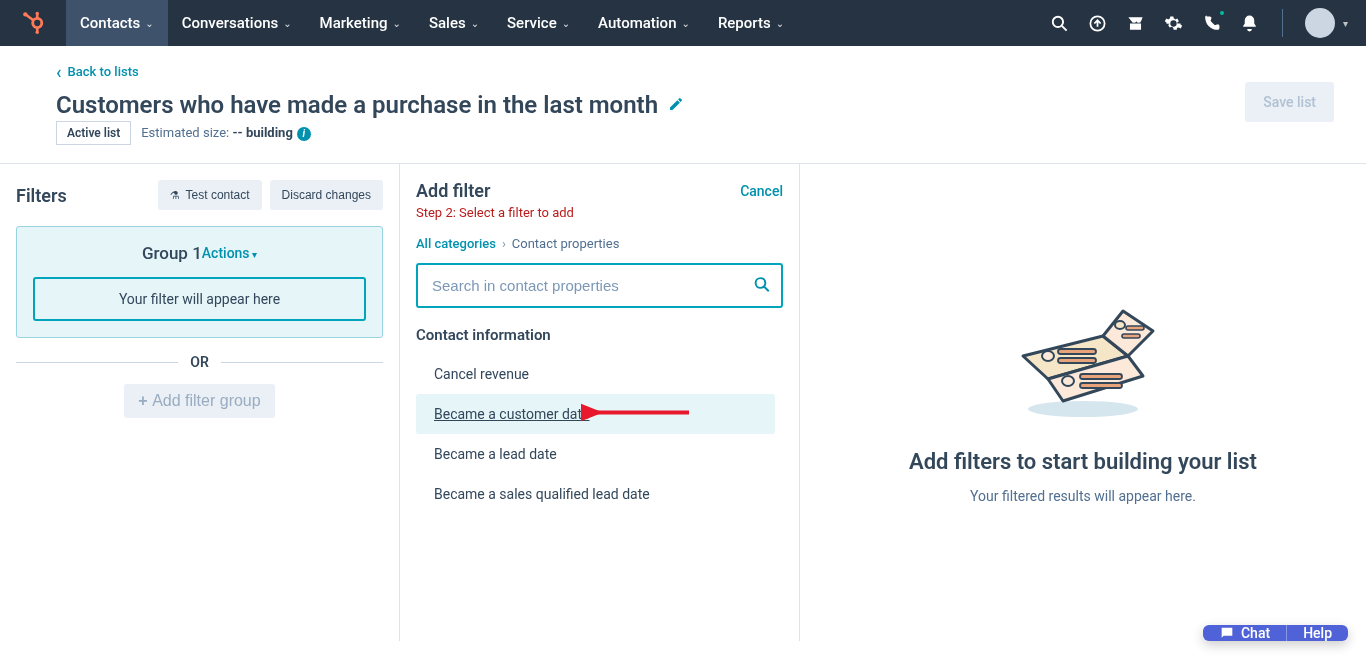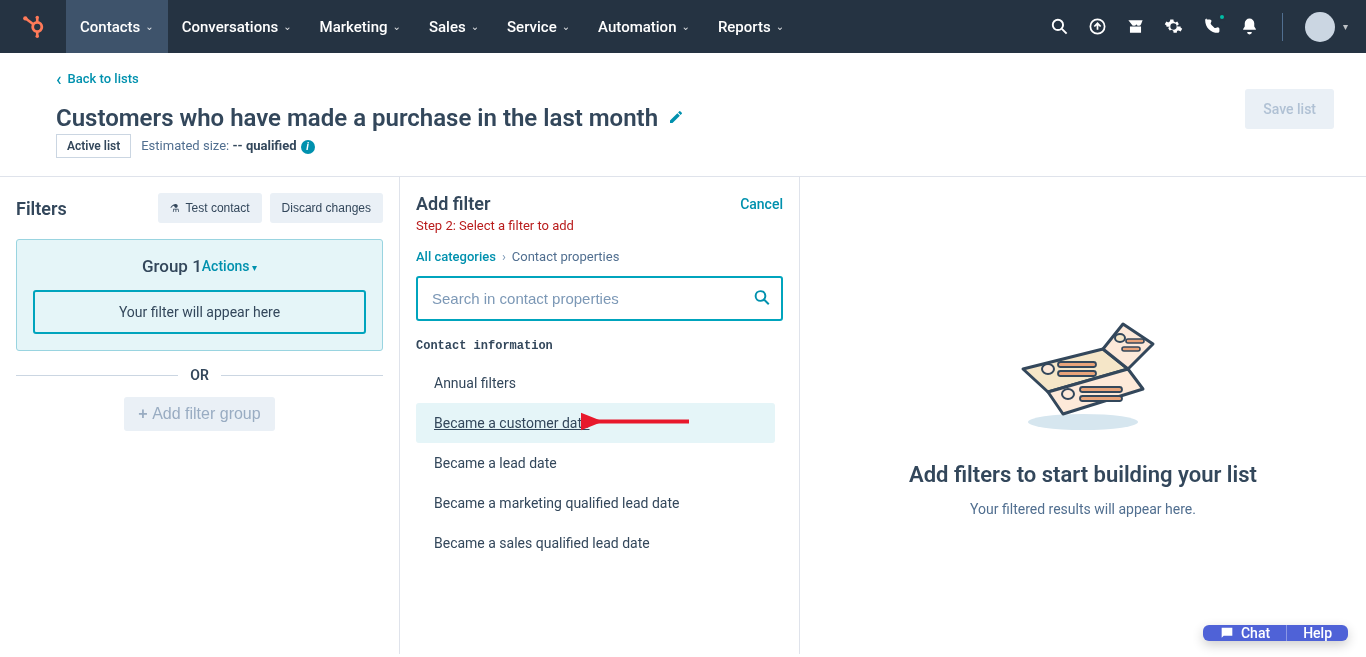--- a/index.html
+++ b/index.html
@@ -1,40 +1,40 @@
 <!DOCTYPE html>
 <html><head>
 <meta charset="utf-8">
 <style>
   * { box-sizing: border-box; margin: 0; padding: 0; }
   body { font-family: -apple-system, BlinkMacSystemFont, "Segoe UI", Roboto, Arial, sans-serif; font-size: 14px; color: #33475b; background: #fff; width: 1366px; height: 657px; overflow: hidden; }
 
   
-  .topnav { height: 53px; background: #253342; display: flex; align-items: center; padding: 0 18px 0 0; }
+  .topnav { height: 46px; background: #253342; display: flex; align-items: center; padding: 0 18px 0 0; }
   .logo { width: 40px; height: 40px; display:flex; align-items:center; justify-content:center; margin: 0 12px 0 14px; }
   .nav-items { display: flex; height: 100%; }
   .nav-item { display: flex; align-items: center; padding: 0 14px; color: #fff; font-size: 15px; font-weight: 500; cursor: pointer; height: 100%; white-space: nowrap; }
   .nav-item.active { background: #3e536b; }
   .nav-item .chev { margin-left: 5px; font-size: 10px; opacity: .85; }
   .nav-right { margin-left:auto; display:flex; align-items:center; gap: 18px; }
   .nav-icon { color:#fff; width:20px; height:20px; display:flex; align-items:center; justify-content:center; cursor:pointer; }
   .divider { width:1px; height:28px; background:#516f90; margin: 0 4px;}
   .avatar { width:30px; height:30px; border-radius:50%; background:#cbd6e2; }
   .avatar-wrap{display:flex;align-items:center;gap:8px;cursor:pointer;color:#fff;}
   .avatar-chev{font-size:10px;opacity:.7;}
 
   
   .phone-wrap{position:relative;}
   .badge-dot{position:absolute;top:-4px;right:-4px;width:8px;height:8px;border-radius:50%;background:#00bda5;border:2px solid #253342;}
 
   
   .page-header { padding: 18px 32px 18px 56px; border-bottom:1px solid #dfe3eb; position:relative; }
   .back-link { color:#0091ae; font-weight:500; font-size:13px; cursor:pointer; display:inline-flex; align-items:center; gap:6px; margin-bottom:12px; }
   .back-link::before{content:"‹"; font-size:18px; line-height:0;}
-  .title-row{display:flex; align-items:center; gap:10px;margin-top:6px;}
+  .title-row{display:flex; align-items:center; gap:10px;}
   .list-title{font-size:24px; font-weight:600; color:#33475b;}
   .edit-icon{color:#0091ae; cursor:pointer;}
   .meta-row{display:flex; align-items:center; gap:10px; margin-top:2px;}
   .active-badge{border:1px solid #cbd6e2; padding:4px 10px; font-size:12px; font-weight:600; color:#33475b;}
   .estimated{font-size:13px; color:#516f90;}
   .estimated strong{color:#33475b;}
   .info-icon{display:inline-flex;width:14px;height:14px;border-radius:50%;background:#0091ae;color:#fff;font-size:10px;align-items:center;justify-content:center;font-style:italic;font-weight:700;margin-left:4px;}
   .save-btn{position:absolute; right:32px; top:36px; padding:12px 18px; background:#eaf0f6; color:#b0c1d4; font-weight:500; border-radius:3px; cursor:default; font-size:14px;}
 
   
@@ -67,21 +67,21 @@
   .step-label{font-size:13px; color:#b91c1c; margin-bottom:16px;}
   .breadcrumb{font-size:13px; margin-bottom:12px;}
   .bc-link{color:#0091ae; font-weight:500; cursor:pointer;}
   .bc-sep{color:#7c98b6; margin:0 6px;}
   .bc-current{color:#516f90;}
   .search-wrap{position:relative; margin-bottom:18px;}
   .search-input{width:100%; padding:12px 40px 12px 14px; border:2px solid #00a4bd; border-radius:3px; font-size:15px; color:#33475b; outline:none;}
   .search-input::placeholder{color:#7c98b6;}
   .search-icon-btn{position:absolute; right:12px; top:50%; transform:translateY(-50%); color:#0091ae; cursor:pointer;}
   .scroll-area{flex:1; overflow-y:auto; padding-right:8px;}
-  .section-title{font-size:12px; font-weight:600; margin-bottom:10px;font-family:Liberation Mono, monospace;}
+  .section-title{font-size:15px; font-weight:600; margin-bottom:10px;}
   .filter-option{padding:12px 18px; font-size:14px; color:#33475b; cursor:pointer; border-radius:3px;}
   .filter-option.highlight{background:#e5f5f8; text-decoration:underline; position:relative;}
   .scroll-area::-webkit-scrollbar{width:10px;}
   .scroll-area::-webkit-scrollbar-thumb{background:#cbd6e2; border-radius:5px;}
   .scroll-area::-webkit-scrollbar-track{background:#f5f8fa;}
 
   
   .illustration{width:150px; height:120px; margin-bottom:28px;}
   .results-title{font-size:22px; font-weight:600; margin-bottom:14px;}
   .results-sub{font-size:14px; color:#516f90;}
@@ -184,21 +184,21 @@
 <div class="page-header">
   <div class="back-link">Back to lists</div>
   <div class="title-row">
     <div class="list-title">Customers who have made a purchase in the last month</div>
     <span class="edit-icon"><svg width="16" height="16" viewBox="0 0 24 24" fill="#0091ae">
           <path d="M3 17.25V21h3.75L17.81 9.94l-3.75-3.75L3 17.25zM20.71 7.04a1 1 0 000-1.41l-2.34-2.34a1 1 0 00-1.41 0l-1.83 1.83 3.75 3.75 1.83-1.83z"></path>
         </svg></span>
   </div>
   <div class="meta-row">
     <span class="active-badge">Active list</span>
-    <span class="estimated"><span>Estimated size: </span><strong>-- qualified</strong><span class="info-icon">i</span></span>
+    <span class="estimated"><span>Estimated size: </span><strong>-- building</strong><span class="info-icon">i</span></span>
   </div>
   <div class="save-btn">Save list</div>
 </div>
 
 <div class="main">
 
   <div class="col-filters">
     <div class="filters-header">
       <div class="filters-title">Filters</div>
       <div class="filters-buttons">
@@ -232,31 +232,30 @@
     <div class="search-wrap">
       <input class="search-input" placeholder="Search in contact properties" style="">
       <span class="search-icon-btn"><svg width="18" height="18" viewBox="0 0 24 24" fill="none" stroke="#0091ae" stroke-width="2.6">
             <circle cx="10" cy="10" r="6.5"></circle>
             <line x1="15" y1="15" x2="21" y2="21"></line>
           </svg></span>
     </div>
     <div class="scroll-area">
       <div class="section-title">Contact information</div>
       <div id="filter-options">
-          <div class="filter-option">Annual filters</div>
+          <div class="filter-option">Cancel revenue</div>
           <div class="filter-option highlight">Became a customer date<span class="arrow-annotation"><svg width="110" height="22">
                 <defs>
                   <marker id="ah" markerWidth="10" markerHeight="8" refX="2" refY="4" orient="auto">
                     <path d="M10 0 L0 4 L10 8 Z" fill="#e8192c"></path>
                   </marker>
                 </defs>
                 <line x1="108" y1="11" x2="14" y2="11" stroke="#e8192c" stroke-width="4" marker-end="url(#ah)"></line>
               </svg></span></div>
           <div class="filter-option">Became a lead date</div>
-          <div class="filter-option">Became a marketing qualified lead date</div>
           <div class="filter-option">Became a sales qualified lead date</div>
         </div>
     </div>
   </div>
 
   <div class="col-results">
     <div class="illustration">
       <svg width="150" height="120" viewBox="0 0 150 120">
         <ellipse cx="75" cy="108" rx="55" ry="8" fill="#d6e6ef"></ellipse>
         <path d="M15 55 L95 35 L120 55 L40 78 Z" fill="#f5e6c8" stroke="#33475b" stroke-width="3" stroke-linejoin="round"></path>

